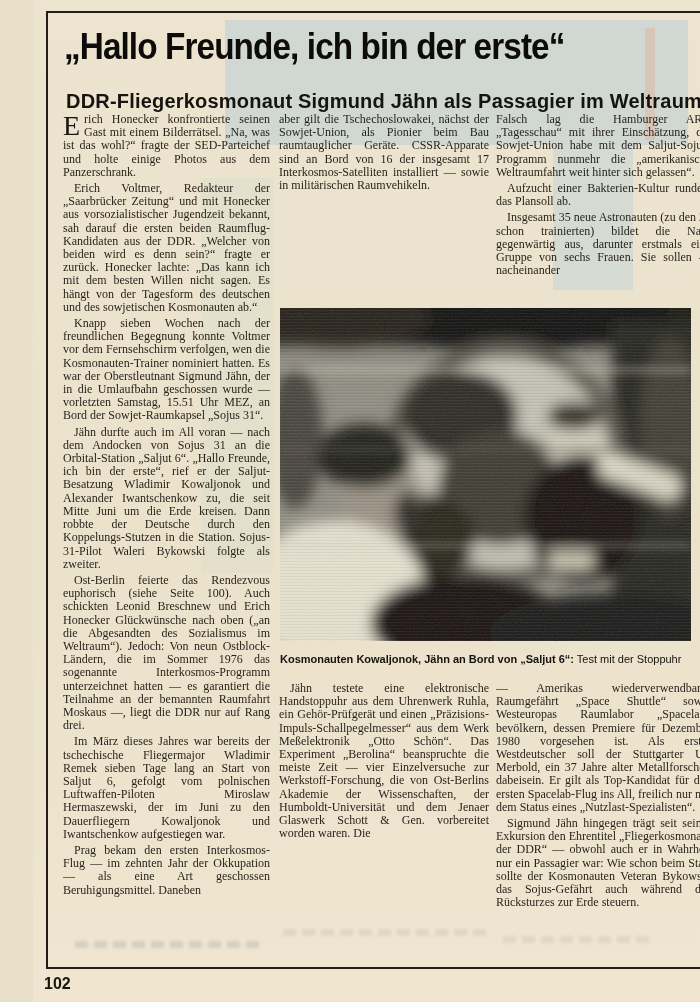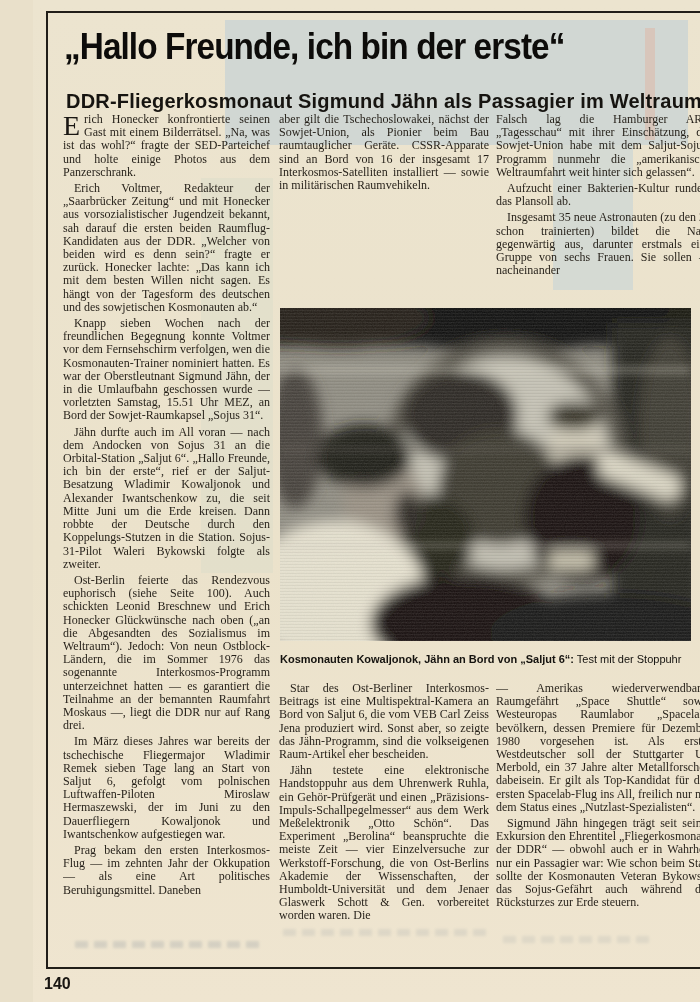--- a/index.html
+++ b/index.html
@@ -80,21 +80,21 @@
     <div class="col" id="col1">
       <p style="text-indent:0;">
         <span class="dropcap">E</span><span>rich Honecker konfrontierte seinen Gast mit einem Bilderrätsel. „Na, was ist das wohl?“ fragte der SED-Parteichef und holte einige Photos aus dem Panzerschrank.</span>
       </p>
       <div>
           <p>Erich Voltmer, Redakteur der „Saarbrücker Zeitung“ und mit Honecker aus vorsozialistischer Jugendzeit bekannt, sah darauf die ersten beiden Raumflug-Kandidaten aus der DDR. „Welcher von beiden wird es denn sein?“ fragte er zurück. Honecker lachte: „Das kann ich mit dem besten Willen nicht sagen. Es hängt von der Tagesform des deutschen und des sowjetischen Kosmonauten ab.“</p>
           <p>Knapp sieben Wochen nach der freundlichen Begegnung konnte Voltmer vor dem Fernsehschirm verfolgen, wen die Kosmonauten-Trainer nominiert hatten. Es war der Oberstleutnant Sigmund Jähn, der in die Umlaufbahn geschossen wurde — vorletzten Samstag, 15.51 Uhr MEZ, an Bord der Sowjet-Raumkapsel „Sojus 31“.</p>
           <p>Jähn durfte auch im All voran — nach dem Andocken von Sojus 31 an die Orbital-Station „Saljut 6“. „Hallo Freunde, ich bin der erste“, rief er der Saljut-Besatzung Wladimir Kowaljonok und Alexander Iwantschenkow zu, die seit Mitte Juni um die Erde kreisen. Dann robbte der Deutsche durch den Koppelungs-Stutzen in die Station. Sojus-31-Pilot Waleri Bykowski folgte als zweiter.</p>
           <p>Ost-Berlin feierte das Rendezvous euphorisch (siehe Seite 100). Auch schickten Leonid Breschnew und Erich Honecker Glückwünsche nach oben („an die Abgesandten des Sozialismus im Weltraum“). Jedoch: Von neun Ostblock-Ländern, die im Sommer 1976 das sogenannte Interkosmos-Programm unterzeichnet hatten — es garantiert die Teilnahme an der bemannten Raumfahrt Moskaus —, liegt die DDR nur auf Rang drei.</p>
           <p>Im März dieses Jahres war bereits der tschechische Fliegermajor Wladimir Remek sieben Tage lang an Start von Saljut 6, gefolgt vom polnischen Luftwaffen-Piloten Miroslaw Hermaszewski, der im Juni zu den Dauerfliegern Kowaljonok und Iwantschenkow aufgestiegen war.</p>
-          <p>Prag bekam den ersten Interkosmos-Flug — im zehnten Jahr der Okkupation — als eine Art politisches Beruhigungsmittel. Daneben</p>
+          <p>Prag bekam den ersten Interkosmos-Flug — im zehnten Jahr der Okkupation — als eine Art geschossen Beruhigungsmittel. Daneben</p>
         </div>
     </div>
 
     <div class="col cont" id="col2top">
       <div>
           <p>aber gilt die Tschechoslowakei, nächst der Sowjet-Union, als Pionier beim Bau raumtauglicher Geräte. CSSR-Apparate sind an Bord von 16 der insgesamt 17 Interkosmos-Satelliten installiert — sowie in militärischen Raumvehikeln.</p>
         </div>
     </div>
 
     <div class="col cont" id="col3top">
@@ -154,29 +154,28 @@
       <div class="scanlines"></div>
     </div>
 
     <div class="caption">
       <span class="cb">Kosmonauten Kowaljonok, Jähn an Bord von „Saljut 6“:</span>
       <span>Test mit der Stoppuhr</span>
     </div>
 
     <div class="col" id="col2bot">
       <div>
-          <p>Star des Ost-Berliner Interkosmos-Beitrags ist eine Multispektral-Kamera an Bord von Saljut 6, die vom VEB Carl Zeiss Jena produziert wird. Sonst aber, so zeigte das Jähn-Programm, sind die volkseigenen Raum-Artikel eher bescheiden.</p>
           <p>Jähn testete eine elektronische Handstoppuhr aus dem Uhrenwerk Ruhla, ein Gehör-Prüfgerät und einen „Präzisions-Impuls-Schallpegelmesser“ aus dem Werk Meßelektronik „Otto Schön“. Das Experiment „Berolina“ beanspruchte die meiste Zeit — vier Einzelversuche zur Werkstoff-Forschung, die von Ost-Berlins Akademie der Wissenschaften, der Humboldt-Universität und dem Jenaer Glaswerk Schott &amp; Gen. vorbereitet worden waren. Die</p>
         </div>
     </div>
 
     <div class="col cont" id="col3bot">
       <div>
           <p>— Amerikas wiederverwendbares Raumgefährt „Space Shuttle“ sowie Westeuropas Raumlabor „Spacelab“ bevölkern, dessen Premiere für Dezember 1980 vorgesehen ist. Als erster Westdeutscher soll der Stuttgarter Ulf Merbold, ein 37 Jahre alter Metallforscher, dabeisein. Er gilt als Top-Kandidat für den ersten Spacelab-Flug ins All, freilich nur mit dem Status eines „Nutzlast-Spezialisten“.</p>
           <p>Sigmund Jähn hingegen trägt seit seiner Exkursion den Ehrentitel „Fliegerkosmonaut der DDR“ — obwohl auch er in Wahrheit nur ein Passagier war: Wie schon beim Start sollte der Kosmonauten Veteran Bykowski das Sojus-Gefährt auch während des Rücksturzes zur Erde steuern.</p>
         </div>
     </div>
 
   </div>
 
-  <div class="pagenum">140</div>
+  <div class="pagenum">102</div>
 
 </div>
 
 </body></html>

